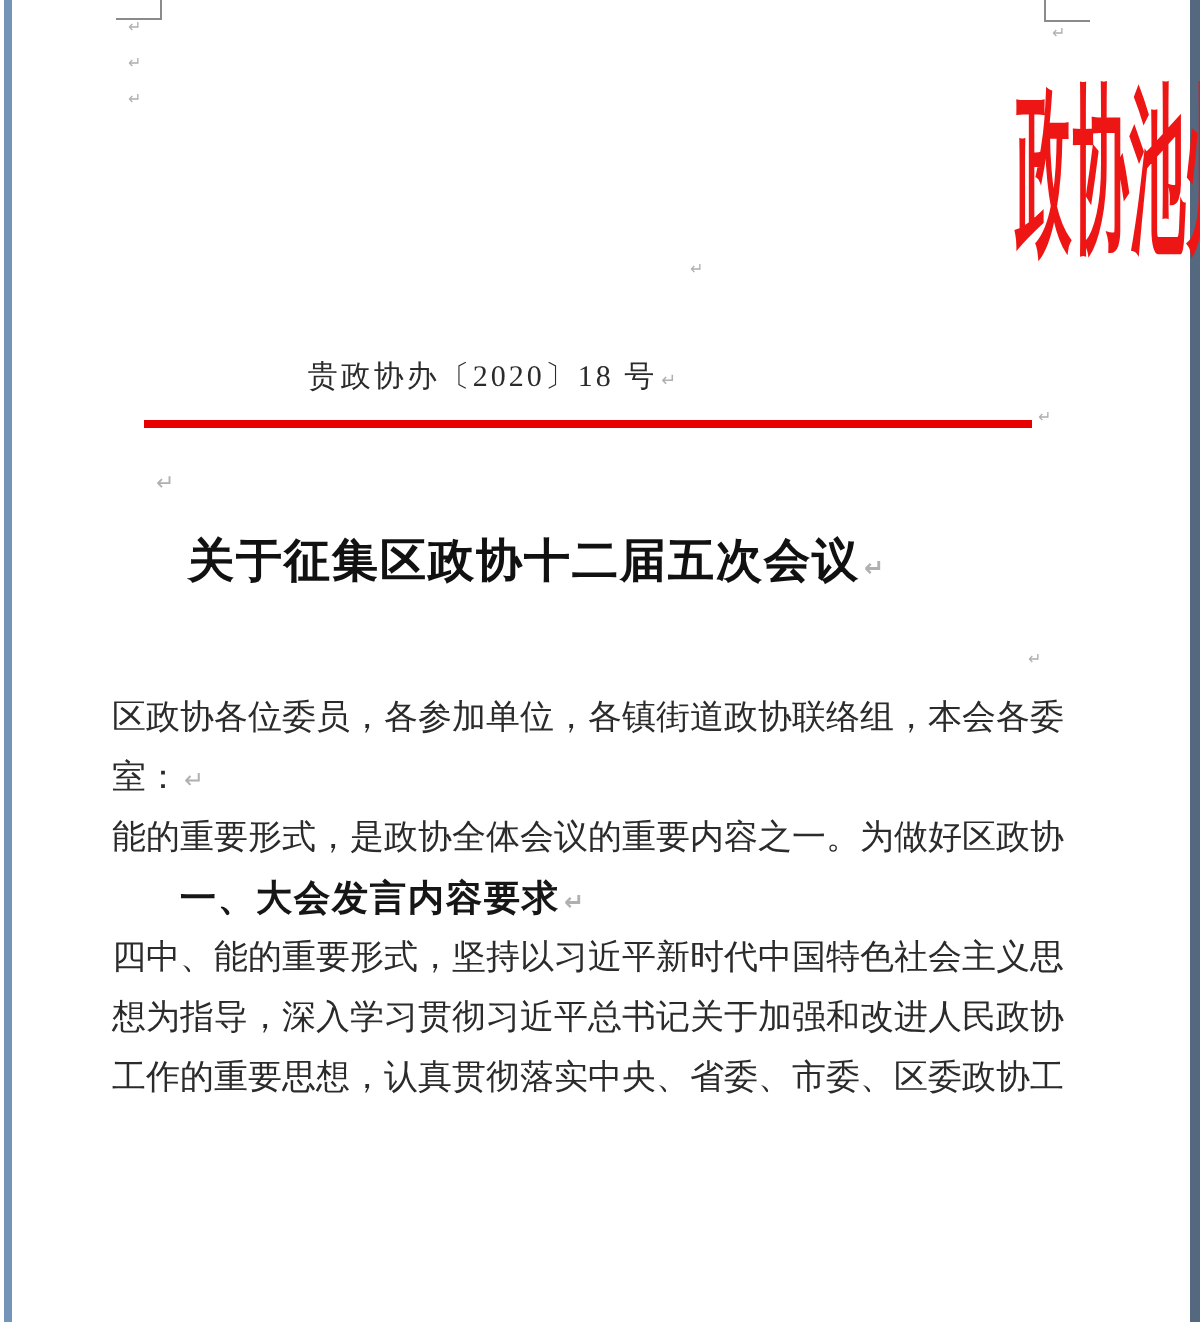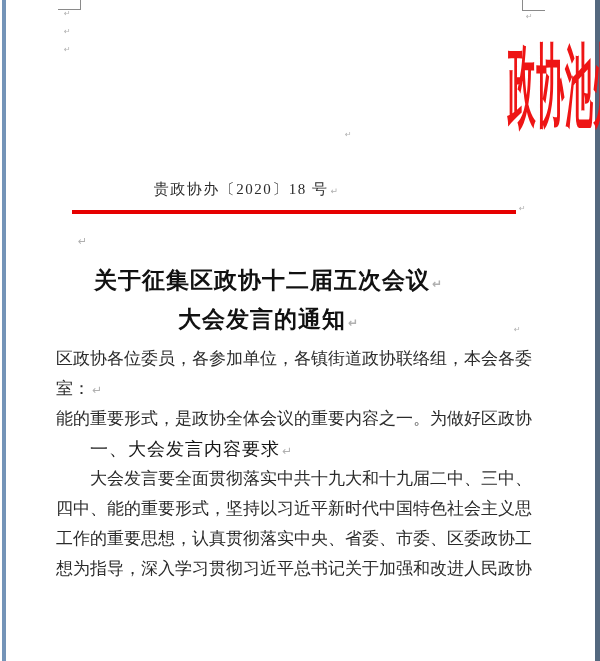--- a/index.html
+++ b/index.html
@@ -34,21 +34,21 @@
   .red-rule{position:absolute;top:210px;left:72px;width:444px;height:4px;background:var(--line-red);}
   .doc-title{position:absolute;top:247px;left:0;width:536px;text-align:center;
     font-weight:bold;color:#111;font-size:23px;line-height:35px;letter-spacing:1px;margin-top:16px;}
   .pilcrow{color:var(--pilcrow-gray);font-size:12px;font-family:"DejaVu Sans",sans-serif;
     letter-spacing:0;margin-left:2px;}
   .body-block{position:absolute;top:344px;left:56px;width:472px;
     font-size:17px;line-height:30px;color:var(--text-black);}
   .body-line{height:30px;white-space:nowrap;}
   .body-line.indent{padding-left:34px;}
   .body-line.bold-heading{font-family:"Liberation Sans","DejaVu Sans",sans-serif;
-    font-weight:normal;font-size:18px;letter-spacing:1px;color:#161616;}
+    font-weight:bold;font-size:18px;letter-spacing:1px;color:#161616;}
 </style>
 </head>
 <body>
 
 <div class="page">
 
   <div class="edge-strip-left"></div>
   <div class="edge-strip-right"></div>
 
   <div class="crop-tl"></div>
@@ -68,27 +68,25 @@
   </div>
 
   <div class="doc-number-row">
     <span>贵政协办〔2020〕18 号</span><span class="pilcrow" style="font-size:9px;">↵</span>
   </div>
 
   <div class="red-rule"></div>
 
   <div class="doc-title">
     <div><span>关于征集区政协十二届五次会议</span><span class="pilcrow">↵</span></div>
-    <div><span>大会发言的通知</span><span class="pilcrow">↵</span></div>
   </div>
 
   <div class="body-block" id="body-lines">
       <div class="body-line"><span>区政协各位委员，各参加单位，各镇街道政协联络组，本会各委</span></div>
       <div class="body-line"><span>室：</span><span class="pilcrow">↵</span></div>
       <div class="body-line"><span>能的重要形式，是政协全体会议的重要内容之一。为做好区政协</span></div>
       <div class="body-line indent bold-heading"><span>一、大会发言内容要求</span><span class="pilcrow">↵</span></div>
-      <div class="body-line indent"><span>大会发言要全面贯彻落实中共十九大和十九届二中、三中、</span></div>
       <div class="body-line"><span>四中、能的重要形式，坚持以习近平新时代中国特色社会主义思</span></div>
+      <div class="body-line"><span>想为指导，深入学习贯彻习近平总书记关于加强和改进人民政协</span></div>
       <div class="body-line"><span>工作的重要思想，认真贯彻落实中央、省委、市委、区委政协工</span></div>
-      <div class="body-line"><span>想为指导，深入学习贯彻习近平总书记关于加强和改进人民政协</span></div>
     </div>
 
 </div>
 
 </body></html>

